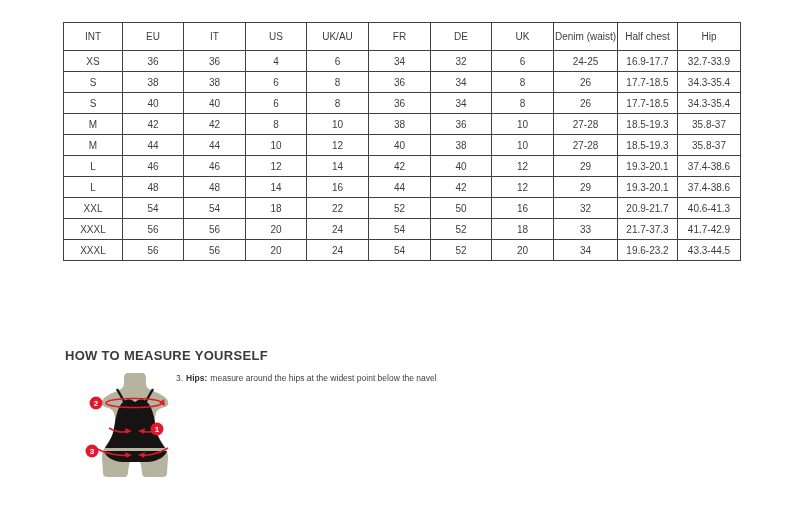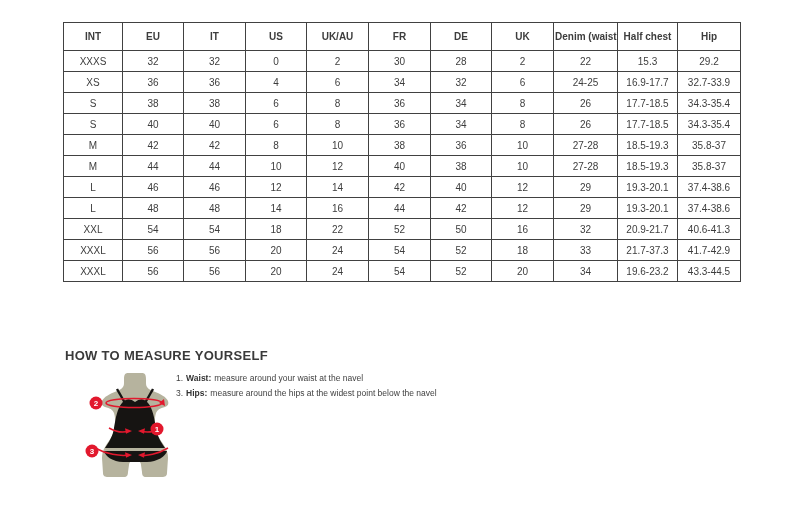--- a/index.html
+++ b/index.html
@@ -25,21 +25,21 @@
     border: 1px solid #414141;
     text-align: center;
     vertical-align: middle;
     font-size: 10px;
     font-weight: 400;
     color: #3d3d3d;
     white-space: nowrap;
     overflow: hidden;
     padding: 0 1px;
   }
-  table.size-chart th { height: 28px; font-weight: bold; }
+  table.size-chart th { height: 28px; }
   table.size-chart td { height: 21px; }
 
   
   .measure-title {
     position: absolute;
     left: 65px;
     top: 348px;
     font-size: 13px;
     font-weight: 700;
     letter-spacing: 0.3px;
@@ -94,33 +94,20 @@
             <th>FR</th>
             <th>DE</th>
             <th>UK</th>
             <th>Denim (waist)</th>
             <th>Half chest</th>
             <th>Hip</th>
           </tr>
       </thead>
       <tbody>
           <tr>
-            <td>XXXS</td>
-            <td>32</td>
-            <td>32</td>
-            <td>0</td>
-            <td>2</td>
-            <td>30</td>
-            <td>28</td>
-            <td>2</td>
-            <td>22</td>
-            <td>15.3</td>
-            <td>29.2</td>
-          </tr>
-          <tr>
             <td>XS</td>
             <td>36</td>
             <td>36</td>
             <td>4</td>
             <td>6</td>
             <td>34</td>
             <td>32</td>
             <td>6</td>
             <td>24-25</td>
             <td>16.9-17.7</td>
@@ -293,17 +280,16 @@
         <text x="77" y="62" text-anchor="middle" font-size="8" font-weight="bold" fill="#ffffff">1</text>
       </g>
       <g>
         <circle cx="12" cy="81" r="6.5" fill="#e2182d"></circle>
         <text x="12" y="84" text-anchor="middle" font-size="8" font-weight="bold" fill="#ffffff">3</text>
       </g>
     </svg>
   </div>
 
   <ol class="instructions">
-      <li><span class="ins-num">1.</span><span class="ins-term">Waist:</span><span class="ins-rest">measure around your waist at the navel</span></li>
       <li><span class="ins-num">3.</span><span class="ins-term">Hips:</span><span class="ins-rest">measure around the hips at the widest point below the navel</span></li>
     </ol>
 
 </div>
 
 </body></html>

